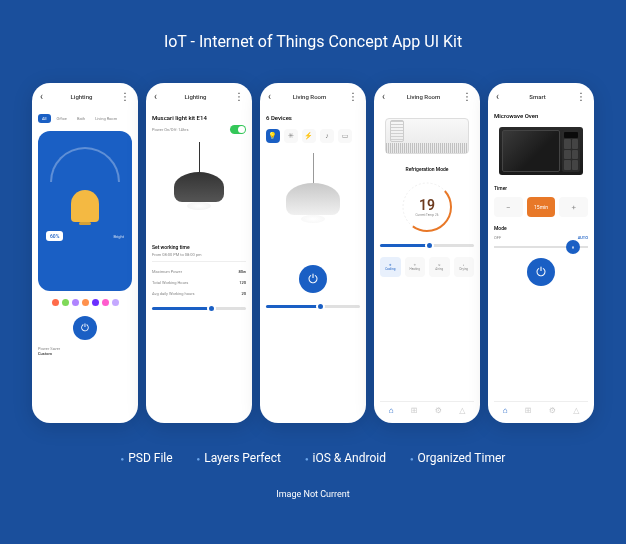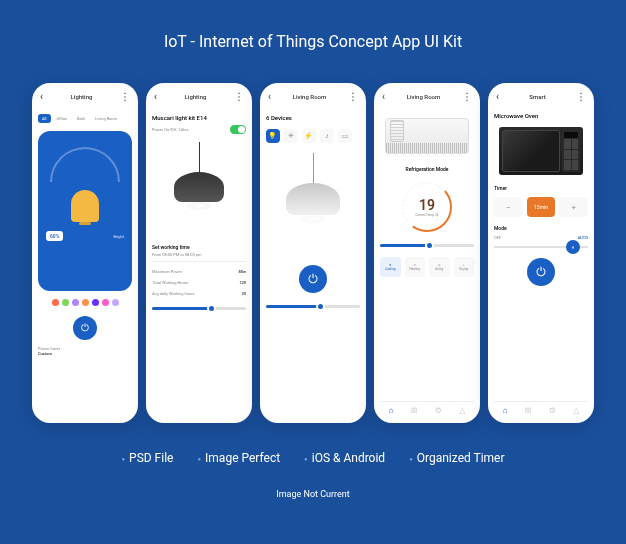--- a/index.html
+++ b/index.html
@@ -319,18 +319,18 @@
       <span style="font-size:8px;color:#ccc">⚙</span>
       <span style="font-size:8px;color:#ccc">△</span>
     </div>
   </div>
 </div>
 
 </div>
 
 <div class="features">
   <span class="feature">PSD File</span>
-  <span class="feature">Image Perfect</span>
+  <span class="feature">Layers Perfect</span>
   <span class="feature">iOS &amp; Android</span>
   <span class="feature">Organized Timer</span>
 </div>
 
 <div class="footer-note">Image Not Current</div>
 
 </body></html>

